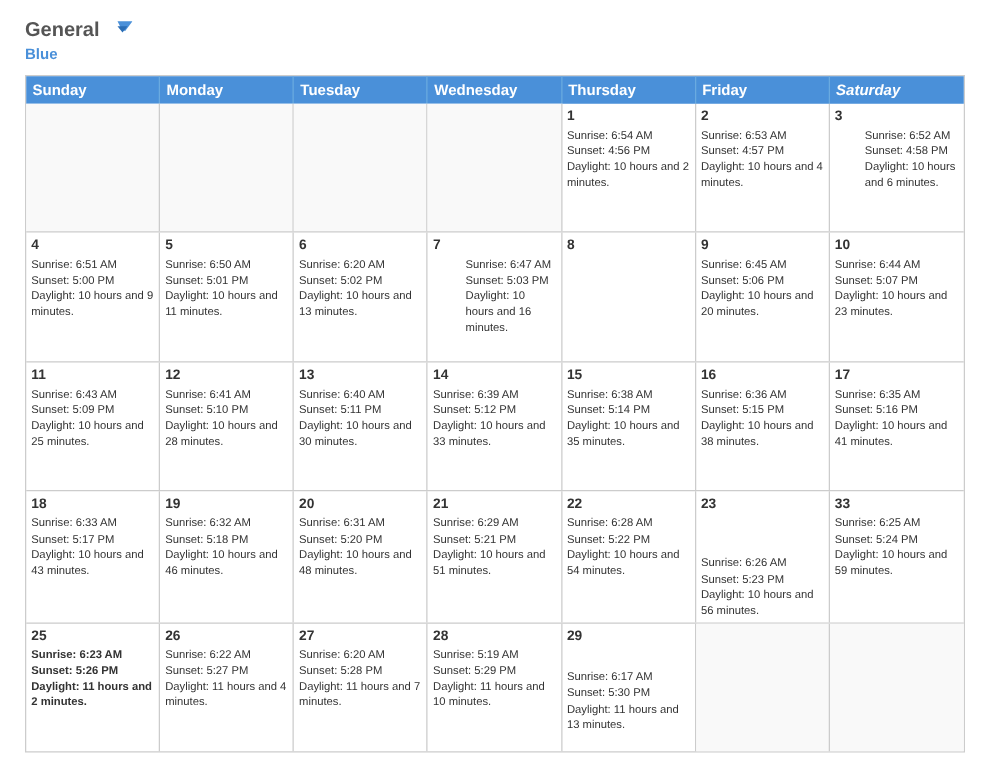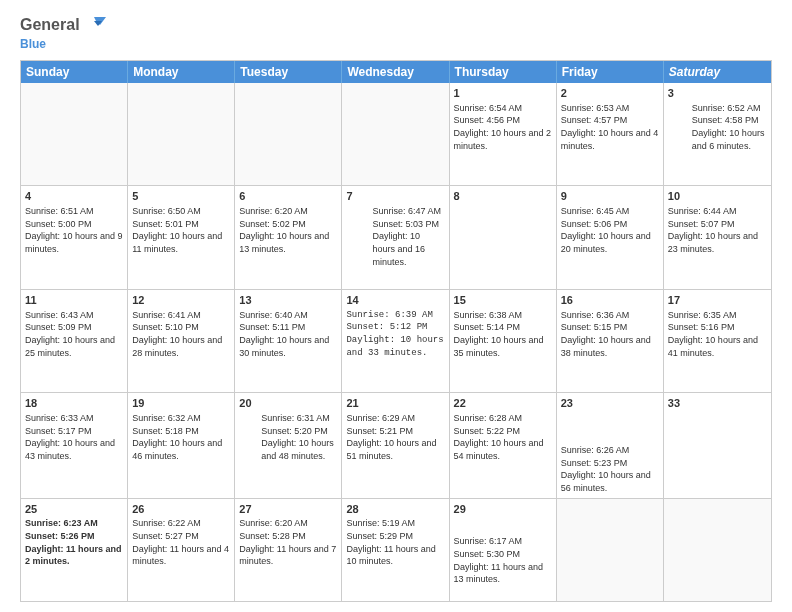--- a/index.html
+++ b/index.html
@@ -212,21 +212,21 @@
 Daylight: 10 hours and 28 minutes.</div>
           </div>
           <div class="cal-cell">
             <span class="day-num">13</span>
             <div class="cal-cell-content" style="white-space: pre-line;">Sunrise: 6:40 AM
 Sunset: 5:11 PM
 Daylight: 10 hours and 30 minutes.</div>
           </div>
           <div class="cal-cell">
             <span class="day-num">14</span>
-            <div class="cal-cell-content" style="white-space: pre-line; font-family: Liberation Mono, monospace;">Sunrise: 6:39 AM
+            <div class="cal-cell-content" style="white-space: pre-line;">Sunrise: 6:39 AM
 Sunset: 5:12 PM
 Daylight: 10 hours and 33 minutes.</div>
           </div>
           <div class="cal-cell">
             <span class="day-num">15</span>
             <div class="cal-cell-content" style="white-space: pre-line;">Sunrise: 6:38 AM
 Sunset: 5:14 PM
 Daylight: 10 hours and 35 minutes.</div>
           </div>
           <div class="cal-cell">
@@ -250,21 +250,21 @@
 Daylight: 10 hours and 43 minutes.</div>
           </div>
           <div class="cal-cell">
             <span class="day-num">19</span>
             <div class="cal-cell-content" style="white-space: pre-line;">Sunrise: 6:32 AM
 Sunset: 5:18 PM
 Daylight: 10 hours and 46 minutes.</div>
           </div>
           <div class="cal-cell">
             <span class="day-num">20</span>
-            <div class="cal-cell-content" style="white-space: pre-line; margin-left: 22px;">Sunrise: 6:31 AM
+            <div class="cal-cell-content" style="white-space: pre-line;">Sunrise: 6:31 AM
 Sunset: 5:20 PM
 Daylight: 10 hours and 48 minutes.</div>
           </div>
           <div class="cal-cell">
             <span class="day-num">21</span>
             <div class="cal-cell-content" style="white-space: pre-line;">Sunrise: 6:29 AM
 Sunset: 5:21 PM
 Daylight: 10 hours and 51 minutes.</div>
           </div>
           <div class="cal-cell">
@@ -274,20 +274,23 @@
 Daylight: 10 hours and 54 minutes.</div>
           </div>
           <div class="cal-cell">
             <span class="day-num">23</span>
             <div class="cal-cell-content" style="white-space: pre-line; margin-top: 33px;">Sunrise: 6:26 AM
 Sunset: 5:23 PM
 Daylight: 10 hours and 56 minutes.</div>
           </div>
           <div class="cal-cell">
             <span class="day-num">33</span>
+            <div class="cal-cell-content" style="white-space: pre-line;">Sunrise: 6:25 AM
+Sunset: 5:24 PM
+Daylight: 10 hours and 59 minutes.</div>
           </div>
         </div>
         <div class="cal-row">
           <div class="cal-cell">
             <span class="day-num">25</span>
             <div class="cal-cell-content" style="white-space: pre-line; font-weight: bold;">Sunrise: 6:23 AM
 Sunset: 5:26 PM
 Daylight: 11 hours and 2 minutes.</div>
           </div>
           <div class="cal-cell">

